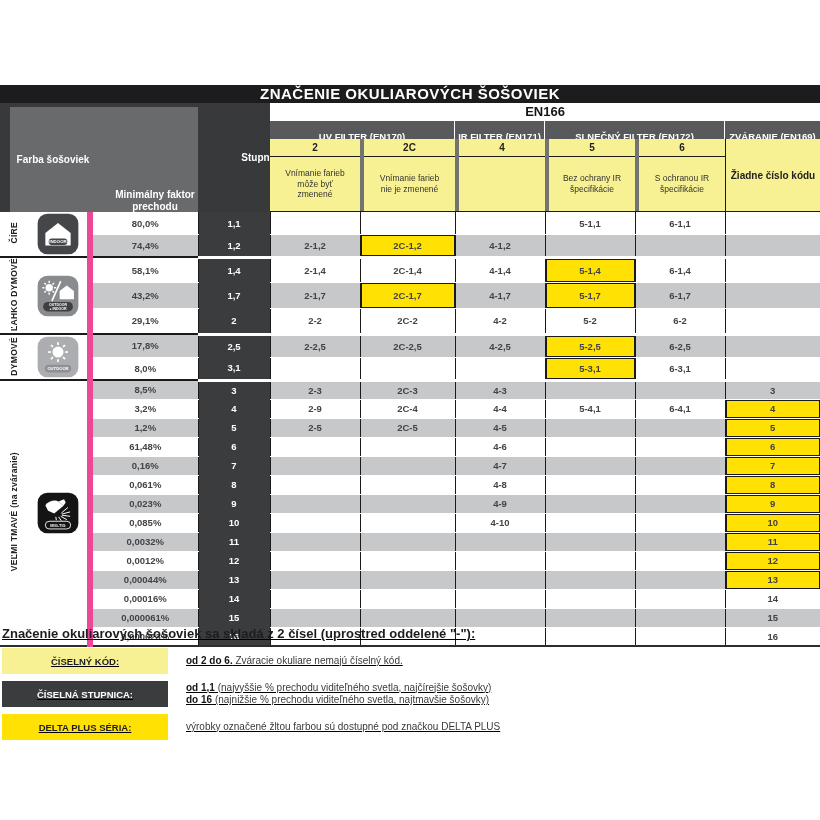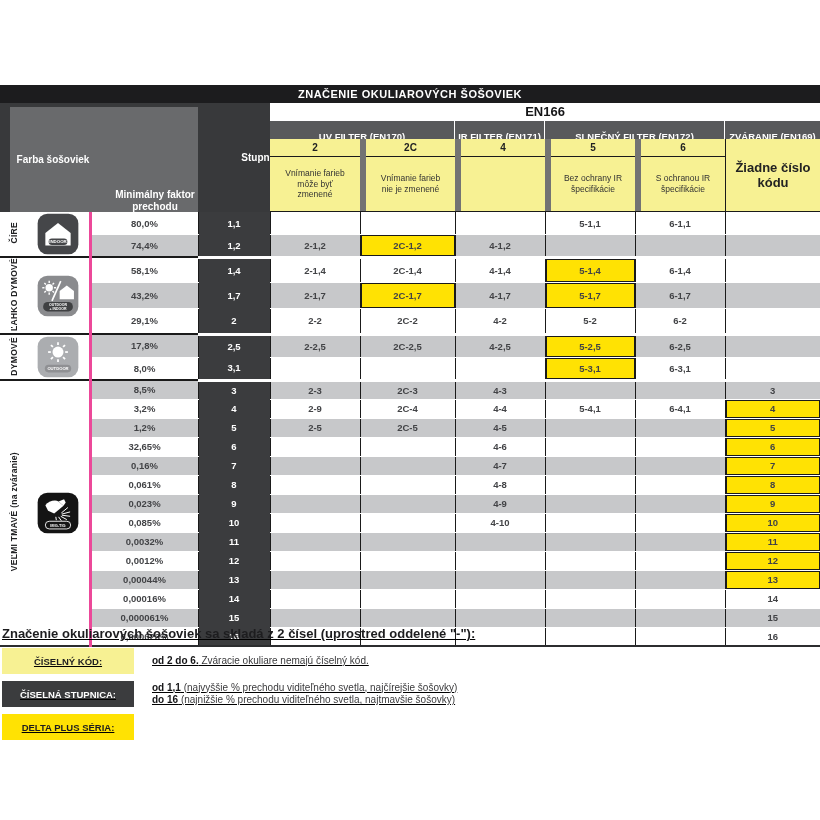--- a/index.html
+++ b/index.html
@@ -11,71 +11,71 @@
     --bright:#ffe203;
     --rowgray:#c7c8ca;
     --ink:#424346;
   }
   *{margin:0;padding:0;box-sizing:border-box;}
   body{background:#fff;font-family:"Liberation Sans", sans-serif;}
   .sheet{position:relative;width:820px;height:820px;background:#fff;overflow:hidden;}
 
   
   .title-bar{position:absolute;left:0;top:85px;width:820px;height:18px;background:var(--black);
-    color:#fff;font-size:11px;font-weight:700;letter-spacing:.5px;text-align:center;line-height:18px;}
+    color:#fff;font-size:15px;font-weight:700;letter-spacing:.5px;text-align:center;line-height:18px;}
 
   
   .thead{position:absolute;left:0;top:103px;width:820px;height:109px;}
   .hl-left{position:absolute;left:0;top:0;width:270px;height:109px;background:#38393b;}
   .hl-box{position:absolute;left:10px;top:4px;width:188px;height:105px;background:var(--gray-box);}
   .hcol{position:absolute;display:flex;align-items:center;justify-content:center;text-align:center;
     color:#fff;font-weight:700;font-size:10px;line-height:1.2;}
   .hcol.farba{left:10px;top:4px;width:86px;height:105px;}
   .hcol.faktor{left:104px;top:4px;width:102px;height:135px;margin-top:32px;}
   .hcol.stupnica{left:198px;top:0;width:66px;height:109px;margin-left:37px;}
   .hr-en{position:absolute;left:270px;top:0;width:550px;height:34px;background:#fff;color:#151517;
     font-size:13px;font-weight:700;text-align:center;line-height:18px;}
   .hr-filters{position:absolute;left:270px;top:18px;width:550px;height:30px;display:flex;}
   .fg{background:var(--gray-header);color:#fff;font-size:9.5px;font-weight:700;display:flex;
     align-items:center;justify-content:center;border-right:1px solid #fff;}
   .fg:last-child{border-right:none;}
   .hr-codes{position:absolute;left:270px;top:36px;width:550px;height:73px;display:flex;
     border-bottom:1px solid #1a1a1a;}
   .code-col{display:flex;flex-direction:column;}
-  .code-col.bl{border-left:6px solid #737373;}
+  .code-col.bl{border-left:4px solid #737373;}
   .code-num{height:18px;background:var(--pale);font-size:10px;font-weight:700;color:#222;
     text-align:center;line-height:18px;border-bottom:1px solid #1a1a1a;}
   .code-desc{flex:1;background:var(--pale);font-size:8.5px;font-weight:400;color:#333;
     display:flex;align-items:center;justify-content:center;text-align:center;padding:2px 10px;line-height:1.25;}
   .zv-note{width:95px;background:var(--pale);border-left:1px solid #1a1a1a;display:flex;
-    align-items:center;justify-content:center;text-align:center;font-size:13px;font-weight:700;color:#222;padding:2px;}
+    align-items:center;justify-content:center;text-align:center;font-size:10px;font-weight:700;color:#222;padding:2px;}
 
   
   table.body{position:absolute;left:0;top:212px;width:820px;height:408px;border-collapse:collapse;
     table-layout:fixed;border-bottom:2px solid #2c2d2f;}
   table.body td{height:19px;padding:0 2px;text-align:center;vertical-align:middle;
     font-size:9.5px;font-weight:700;color:var(--ink);}
   td.lbl,td.ico{background:#fff;}
-  td.pct{border-left:3px solid #ec4899;border-right:1px solid #1a1a1a;border-bottom:1px solid #fff;}
+  td.pct{border-left:6px solid #ec4899;border-right:1px solid #1a1a1a;border-bottom:1px solid #fff;}
   td.scl{background:var(--charcoal);color:#fff !important;font-size:10px;}
   td.d{border-left:1px solid #1a1a1a;border-bottom:1px solid #fff;}
   tr.even td.pct,tr.even td.d{background:#fff;}
   tr.odd td.pct,tr.odd td.d{background:var(--rowgray);}
   tr.gstart td.lbl,tr.gstart td.ico,tr.gstart td.pct{border-top:2px solid #1a1a1a;}
   tr.gstart td.scl,tr.gstart td.d{border-top:3px solid #fff;}
   td.hl{background:var(--bright) !important;box-shadow:inset 0 0 0 1px #1a1a1a;color:#2c2c2e;}
   .vlab{display:inline-block;writing-mode:vertical-rl;transform:rotate(180deg);
     font-size:8.5px;font-weight:700;color:#202123;letter-spacing:.3px;white-space:nowrap;}
   .icon-wrap{display:flex;align-items:center;justify-content:center;}
 
   
   .legend{position:absolute;left:2px;top:626px;width:816px;text-decoration:underline;}
   .lg-head{font-size:13px;font-weight:700;color:#1d1d1f;margin-bottom:2px;}
   .lg-item{display:flex;align-items:center;margin-top:7px;}
-  .lg-box{width:132px;min-height:26px;display:flex;align-items:center;justify-content:center;
+  .lg-box{width:166px;min-height:26px;display:flex;align-items:center;justify-content:center;
     font-size:9.5px;font-weight:700;text-align:center;padding:2px;}
   .lg-box.pale{background:var(--pale);color:#1d1d1f;}
   .lg-box.dark{background:var(--charcoal);color:#fff;}
   .lg-box.bright{background:var(--bright);color:#1d1d1f;}
   .lg-text{margin-left:18px;font-size:10px;color:#3a3a3c;line-height:1.25;}
   .lg-text b{color:#151517;}
 </style>
 </head>
 <body>
 
@@ -306,21 +306,21 @@
           <td class="pct">1,2%</td>
           <td class="scl">5</td>
           <td class="d">2-5</td>
           <td class="d">2C-5</td>
           <td class="d">4-5</td>
           <td class="d"></td>
           <td class="d"></td>
           <td class="d hl">5</td>
         </tr>
         <tr class="even">
-          <td class="pct">32,65%</td>
+          <td class="pct">61,48%</td>
           <td class="scl">6</td>
           <td class="d"></td>
           <td class="d"></td>
           <td class="d">4-6</td>
           <td class="d"></td>
           <td class="d"></td>
           <td class="d hl">6</td>
         </tr>
         <tr class="odd">
           <td class="pct">0,16%</td>
@@ -436,17 +436,20 @@
         </div>
         <div class="lg-item">
           <div class="lg-box dark">ČÍSELNÁ STUPNICA:</div>
           <div class="lg-text">
             <div><b>od 1,1</b> (najvyššie % prechodu viditeľného svetla, najčírejšie šošovky)</div>
             <div><b>do 16</b> (najnižšie % prechodu viditeľného svetla, najtmavšie šošovky)</div>
           </div>
         </div>
         <div class="lg-item">
           <div class="lg-box bright">DELTA PLUS SÉRIA:</div>
+          <div class="lg-text">
+            <div>výrobky označené žltou farbou sú dostupné pod značkou DELTA PLUS</div>
+          </div>
         </div>
       </div>
   </div>
 
 </div>
 
 </body></html>

